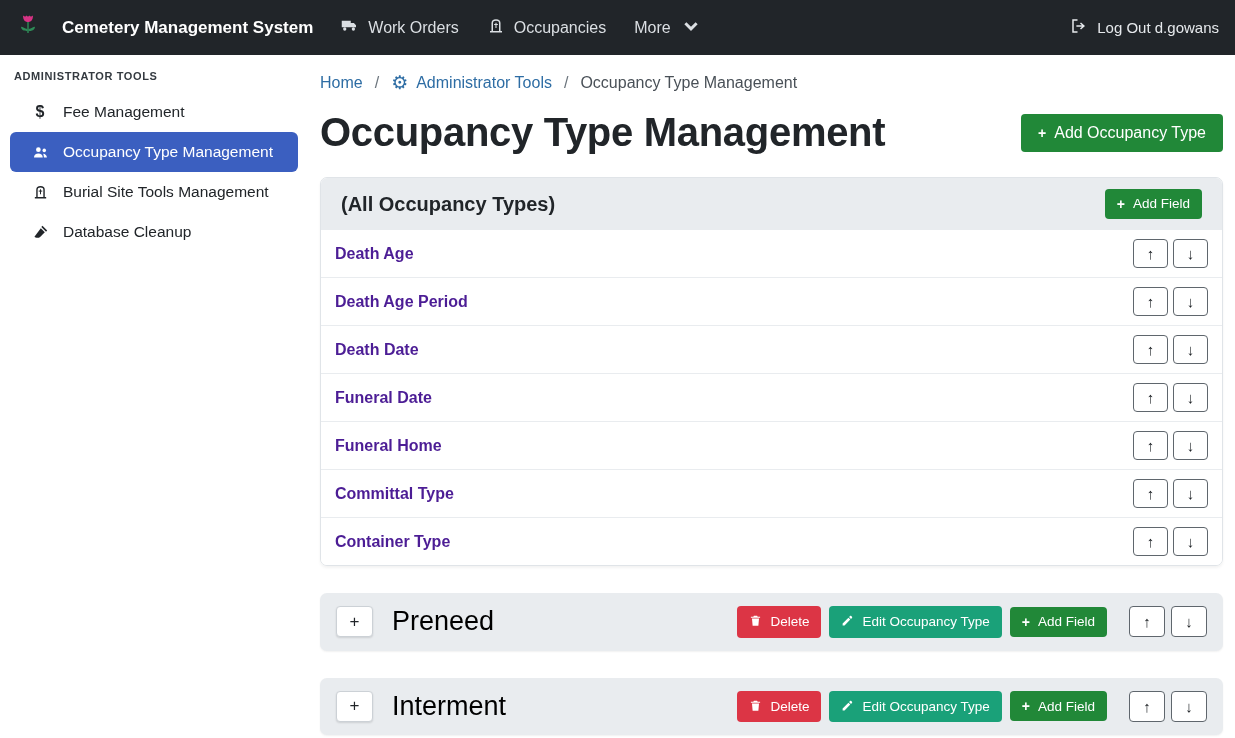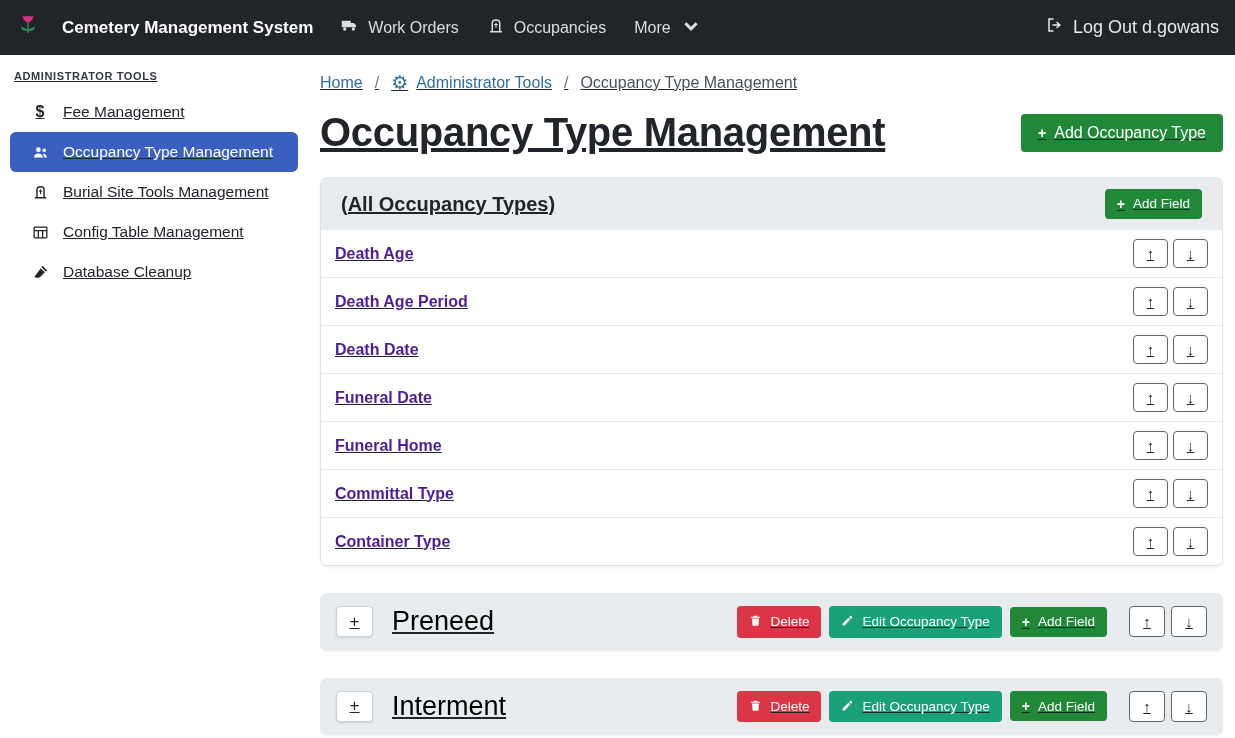--- a/index.html
+++ b/index.html
@@ -10,23 +10,23 @@
     color: #212529;
   }
   
   .navbar { height: 55px; background: #212529; display: flex; align-items: center; padding: 0 16px; }
   .brand { display: flex; align-items: center; gap: 22px; color: #fff; font-weight: 700; font-size: 17px; cursor: pointer; white-space: nowrap; }
   .nav-items { display: flex; align-items: flex-end; margin-left: 14px; }
   .nav-link { display: flex; align-items: center; gap: 9px; color: #dbdfe3; font-size: 16px; padding: 8px 14px; cursor: pointer; white-space: nowrap; }
   .nav-link svg, .logout svg { width: 18px; height: 18px; }
   .chev { margin-left: 2px; }
   .spacer { flex: 1; }
-  .logout { display: flex; align-items: center; gap: 9px; color: #e6e9ec; font-size: 18px; cursor: pointer; white-space: nowrap; }
-  
-  .layout { display: flex; height: 683px; text-decoration: underline; }
+  .logout { display: flex; align-items: center; gap: 9px; color: #e6e9ec; font-size: 15px; cursor: pointer; white-space: nowrap; }
+  
+  .layout { display: flex; height: 683px; }
   .sidebar { width: 308px; flex-shrink: 0; padding-top: 2px; }
   .sidebar-heading { font-size: 11px; letter-spacing: .6px; font-weight: 700; color: #343a40; padding: 13px 14px 10px; }
   .side-item { display: flex; align-items: center; gap: 13px; height: 40px; padding: 0 12px 0 30px; font-size: 15.5px; color: #212529; cursor: pointer; }
   .side-item .ic { width: 20px; display: flex; justify-content: center; align-items: center; color: #212529; }
   .side-item .ic svg { width: 17px; height: 17px; }
   .dollar-glyph { font-weight: 700; font-size: 16px; }
   .side-item.active { background: #3b5fc0; color: #fff; margin: 0 10px; padding-left: 20px; border-radius: 6px; }
   .side-item.active .ic { color: #fff; }
   .main { flex: 1; padding: 14px 12px 0 12px; }
   
@@ -149,29 +149,20 @@
     <div class="side-item">
       <span class="ic">
         <svg viewBox="0 0 24 24" fill="none" stroke="currentColor" stroke-width="2">
             <path d="M7 19V8c0-5.5 10-5.5 10 0v11M4 19.5h16"></path>
             <path d="M9.5 10h5M12 7.5v7" stroke-width="1.4"></path>
           </svg>
       </span>
       <span>Burial Site Tools Management</span>
     </div>
 
-    <div class="side-item">
-      <span class="ic">
-        <svg viewBox="0 0 24 24" fill="none" stroke="currentColor" stroke-width="1.8">
-            <rect x="3" y="4.5" width="18" height="15" rx="1"></rect>
-            <path d="M3 9.5h18M9 9.5v10M15 9.5v10"></path>
-          </svg>
-      </span>
-      <span>Config Table Management</span>
-    </div>
 
     <div class="side-item">
       <span class="ic">
         <svg viewBox="0 0 24 24" fill="currentColor">
             <path d="M14.8 2.6l6.6 6.6-1.6 1.6-6.6-6.6z"></path>
             <path d="M12.4 5.9l5.7 5.7-6.3 6.3c-2.4 2.3-6.6 2-8.3.2z"></path>
           </svg>
       </span>
       <span>Database Cleanup</span>
     </div>

